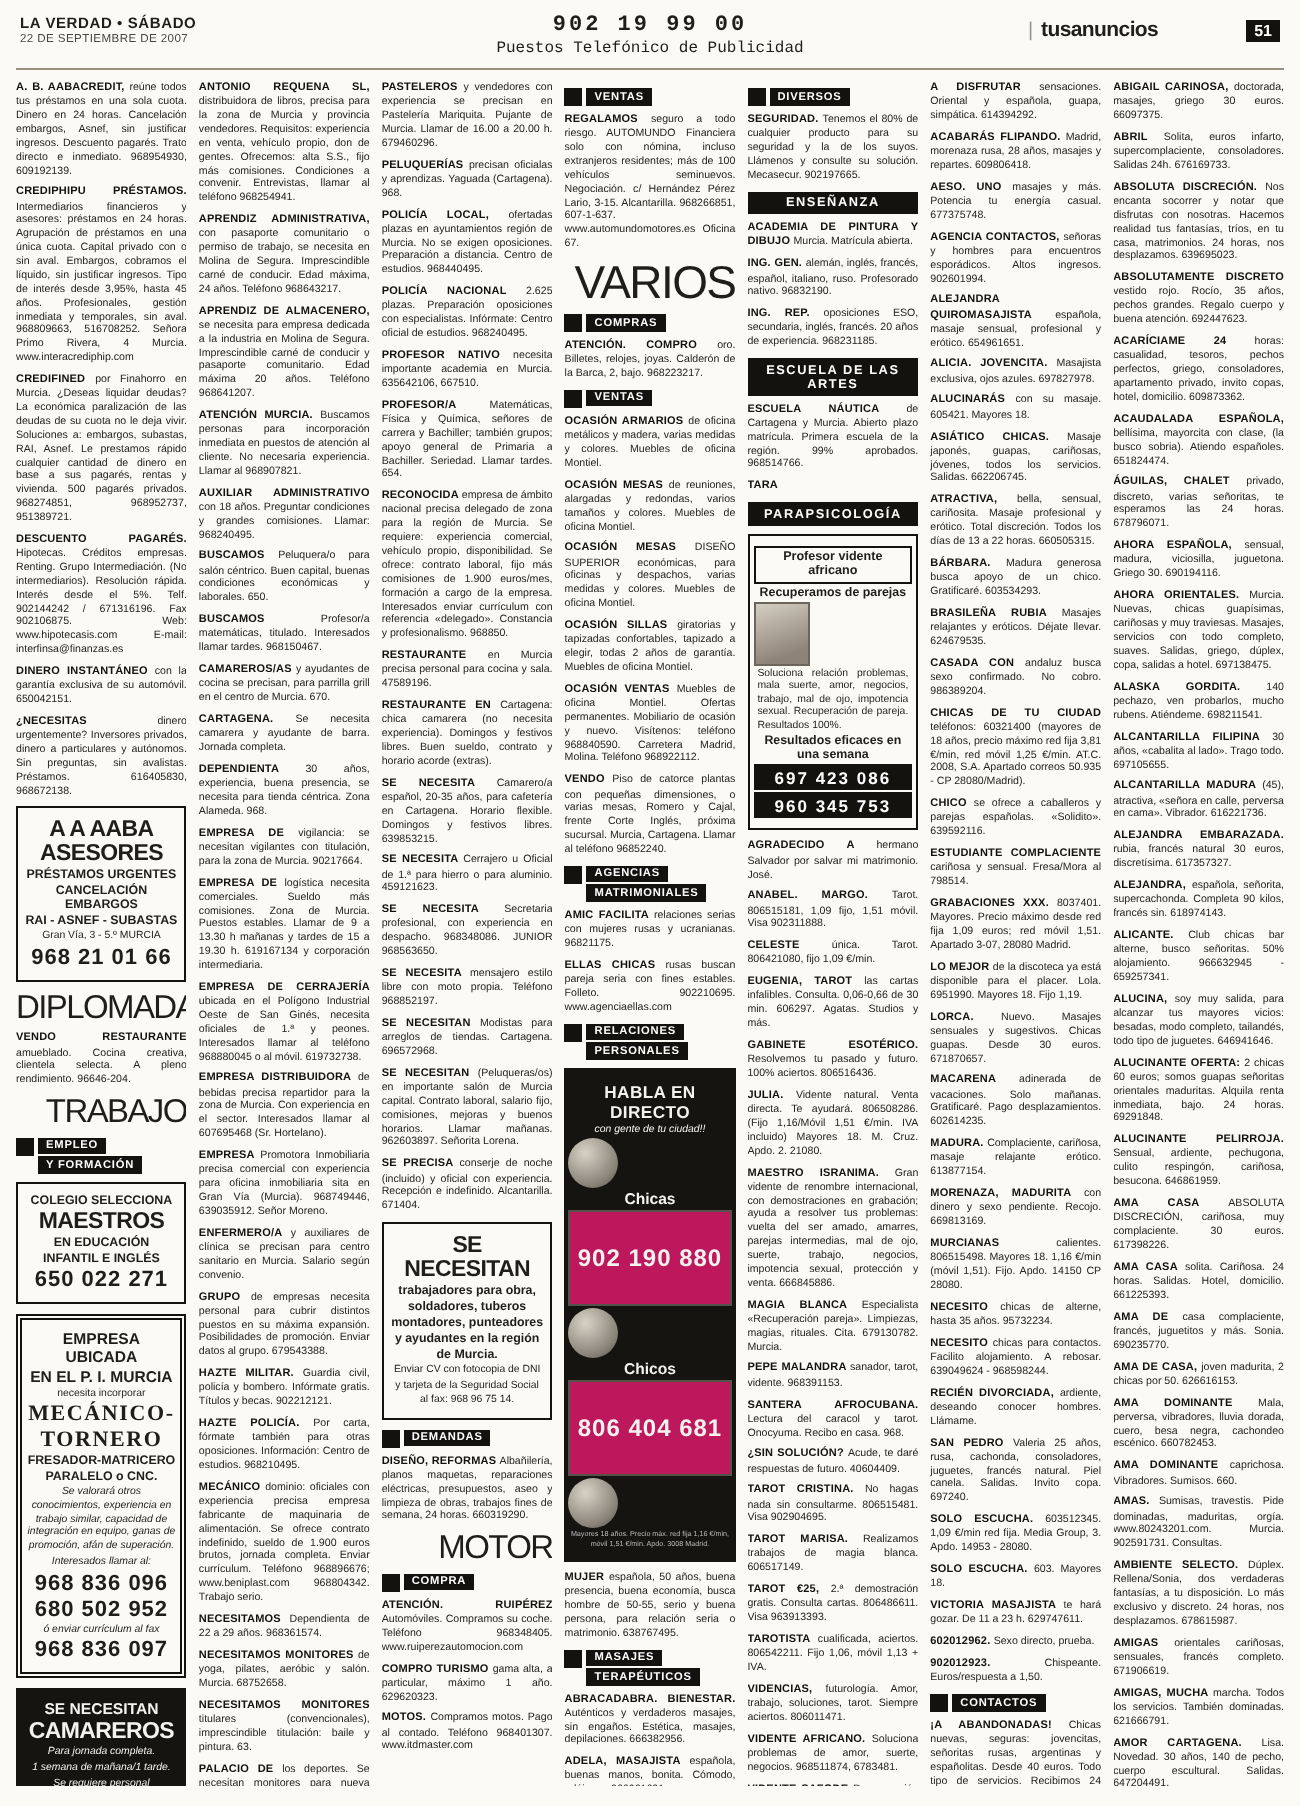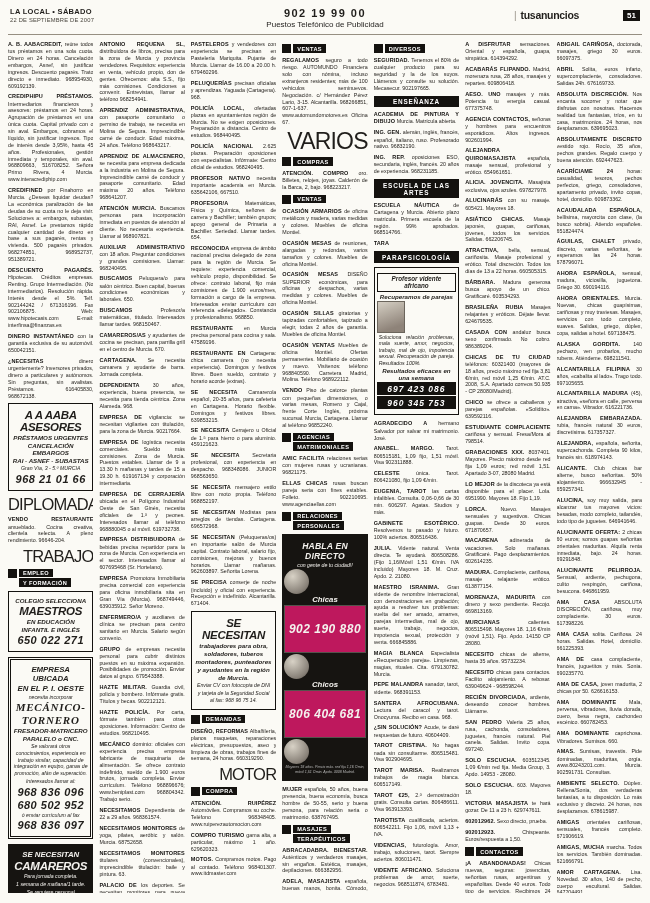--- a/index.html
+++ b/index.html
@@ -4,21 +4,21 @@
 <style>
   html,body{margin:0;padding:0;background:#dddad4;}
   .page{width:650px;height:903px;margin:0 auto;background:#fbfaf5;box-sizing:border-box;
         padding:4px 8px 6px;font-family:"Liberation Sans",sans-serif;color:#201e1b;overflow:hidden;position:relative;}
   
   .hdr{display:flex;justify-content:space-between;align-items:flex-start;
        padding:3px 2px 5px;border-bottom:1px solid #968f82;}
   .hdr-left{width:170px;}
   .brand{font-weight:bold;font-size:7.5px;letter-spacing:.3px;}
   .date{font-size:5.8px;color:#4a463f;margin-top:1px;letter-spacing:.2px;}
-  .hdr-ctr{text-align:center;flex:1;}
+  .hdr-ctr{text-align:center;flex:1;font-family:Liberation Mono, monospace;}
   .phone-big{font-weight:bold;font-size:11px;letter-spacing:1.5px;}
   .phone-cap{font-size:8px;margin-top:1px;}
   .hdr-right{width:170px;display:flex;justify-content:flex-end;align-items:center;gap:4px;padding-top:2px;}
   .pipe{color:#9a958b;font-size:10px;}
   .tus{font-size:10.5px;font-weight:bold;letter-spacing:-.3px;}
   .pgbadge{background:#14120f;color:#fff;font-weight:bold;font-size:8px;padding:1px 4px;margin-left:40px;}
   
   #columns{display:grid;grid-template-columns:repeat(7,1fr);gap:6px;margin-top:6px;height:852px;overflow:hidden;}
   .col{min-width:0;overflow:hidden;}
   
@@ -35,21 +35,21 @@
           letter-spacing:.8px;padding:2.5px 1px 2px;margin:3px 0 4px;}
   
   .title{font-weight:normal;letter-spacing:-.8px;margin:4px 0 4px;line-height:1;transform-origin:left;text-align:right;}
   .t-xl{font-size:23px;}
   .t-lg{font-size:16.5px;}
   
   .disp{margin:0 0 5px;text-align:center;box-sizing:border-box;position:relative;overflow:hidden;}
   .d-border{border:1.5px solid #14120f;padding:4px 2px;}
   .d-double{border:3px double #14120f;padding:4px 2px;}
   .d-black{background:#161411;color:#f4f2ee;padding:5px 2px;}
-  .disp>div{margin:1px 0;font-style:italic;}
+  .disp>div{margin:1px 0;}
   .l-t1{font-size:11.5px;font-weight:bold;letter-spacing:-.3px;}
   .l-t2{font-size:7.8px;font-weight:bold;}
   .l-t3{font-size:6.2px;font-weight:bold;}
   .l-serif{font-family:"Liberation Serif",serif;font-size:11px;font-weight:bold;letter-spacing:.8px;}
   .l-body{font-size:5.2px;line-height:1.25;text-align:justify;padding:0 2px;}
   .l-bodyc{font-size:5.2px;line-height:1.25;}
   .l-bodyi{font-size:5.2px;font-style:italic;line-height:1.3;}
   .l-ph{font-size:11px;font-weight:bold;letter-spacing:.5px;}
   .l-inv{background:#14120f;color:#fff;font-size:8.5px;font-weight:bold;letter-spacing:1px;padding:1.5px 0;}
   .l-boxed{border:1px solid #14120f;font-size:6.3px;font-weight:bold;padding:1.5px 1px;}
@@ -62,21 +62,21 @@
   .l-t1w{font-size:8.6px;font-weight:bold;letter-spacing:.2px;}
   .l-phw{font-size:12px;font-weight:bold;letter-spacing:.5px;background:#be185d;border:1px solid #55524c;padding:16px 0;}
 </style>
 </head>
 <body>
 
 <div class="page">
 
   <header class="hdr">
     <div class="hdr-left">
-      <div class="brand">LA LOCAL • SÁBADO</div>
+      <div class="brand">LA VERDAD • SÁBADO</div>
       <div class="date">22 DE SEPTIEMBRE DE 2007</div>
     </div>
     <div class="hdr-ctr">
       <div class="phone-big">902 19 99 00</div>
       <div class="phone-cap">Puestos Telefónico de Publicidad</div>
     </div>
     <div class="hdr-right">
       <span class="pipe">|</span>
       <span class="tus">tusanuncios</span>
       <span class="pgbadge">51</span>
@@ -111,21 +111,21 @@
         </div>
         <div class="disp d-border">
           <div class="l-t3">COLEGIO SELECCIONA</div>
           <div class="l-t1">MAESTROS</div>
           <div class="l-t3">EN EDUCACIÓN</div>
           <div class="l-t3">INFANTIL E INGLÉS</div>
           <div class="l-ph">650 022 271</div>
         </div>
         <div class="disp d-double">
           <div class="l-t2">EMPRESA UBICADA</div>
-          <div class="l-t2">EN EL P. I. OESTE</div>
+          <div class="l-t2">EN EL P. I. MURCIA</div>
           <div class="l-bodyc">necesita incorporar</div>
           <div class="l-serif">MECÁNICO-</div>
           <div class="l-serif">TORNERO</div>
           <div class="l-t3">FRESADOR-MATRICERO</div>
           <div class="l-t3">PARALELO o CNC.</div>
           <div class="l-bodyi">Se valorará otros conocimientos, experiencia en trabajo similar, capacidad de integración en equipo, ganas de promoción, afán de superación.</div>
           <div class="l-bodyi">Interesados llamar al:</div>
           <div class="l-ph">968 836 096</div>
           <div class="l-ph">680 502 952</div>
           <div class="l-bodyi">ó enviar currículum al fax</div>

